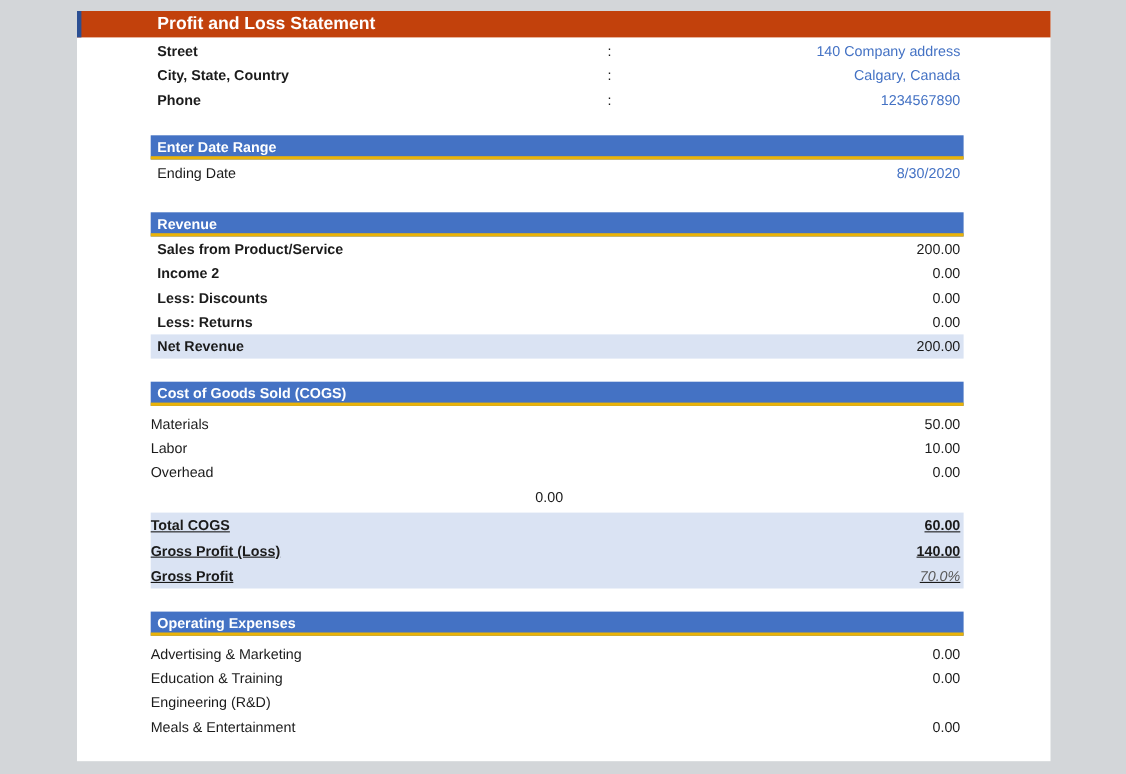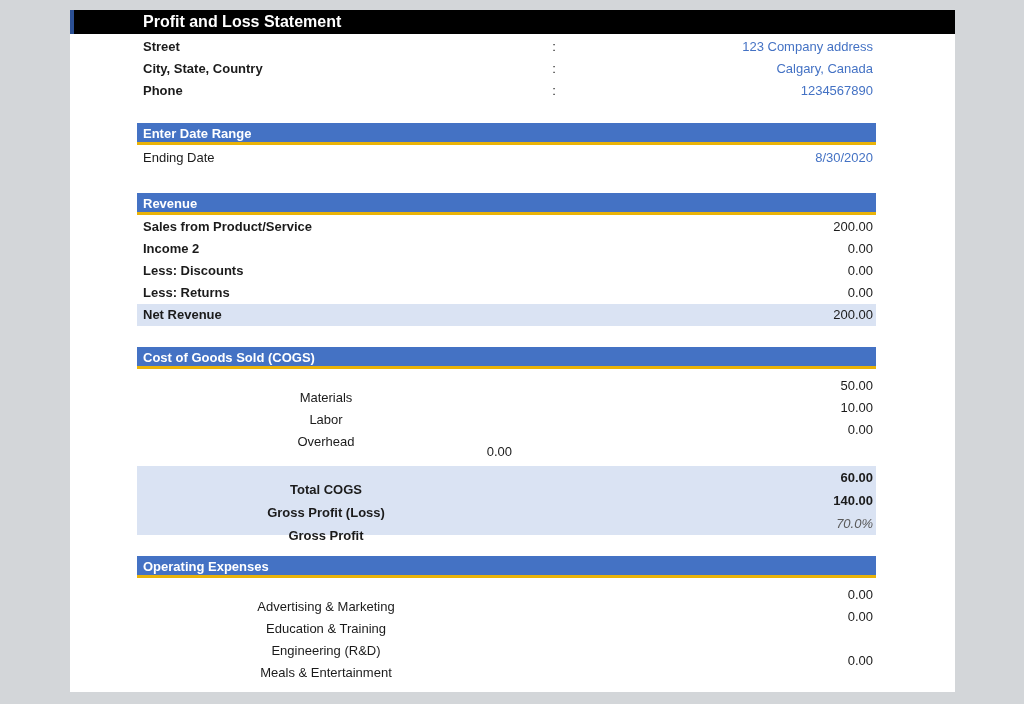--- a/index.html
+++ b/index.html
@@ -12,21 +12,21 @@
     color:#1b1b1b;
   }
   .sheet{
     position:absolute;
     left:70px;top:10px;
     width:885px;height:682px;
     background:#ffffff;
   }
   .title-bar{
     height:24px;line-height:24px;
-    background:#000000;
+    background:#c2410c;
     border-left:4px solid #2b4f93;
     color:#ffffff;
     font-weight:bold;
     font-size:16px;
     padding-left:69px;
     box-sizing:border-box;
   }
   .content{
     margin-left:67px;
     width:739px;
@@ -47,54 +47,54 @@
     display:grid;
   }
   .info-row{grid-template-columns:379px 12px auto;gap:32px;}
   .info-row .lbl{padding-left:6px;font-weight:bold;}
   .info-row .sep{text-align:center;color:#1b1b1b;}
   .info-row .val{text-align:right;padding-right:3px;}
   .left-row{grid-template-columns:1fr auto;}
   .left-row .lbl{padding-left:6px;}
   .left-row .val{text-align:right;padding-right:3px;}
   .mid-row{grid-template-columns:378px auto;}
-  .mid-row .lbl{text-align:center;margin-top:12px;}
+  .mid-row .lbl{text-align:left;}
   .mid-row .val{text-align:right;padding-right:3px;}
   .bold{font-weight:bold;}
   .blue{color:#4472c4;}
   .hl{background:#dae3f3;gap:31px;}
   .pct{font-style:italic;font-weight:normal;color:#595959;}
   .info-block{margin-top:2px;}
   .sec-daterange{margin-top:21px;}
   .sec-daterange .rows{margin-top:2px;}
   .sec-revenue{margin-top:24px;}
   .sec-revenue .rows{margin-top:1px;}
   .sec-cogs{margin-top:21px;}
   .sec-cogs .rows{margin-top:6px;}
-  .totals-block{margin-top:3px;}
+  .totals-block{margin-top:3px;text-decoration:underline;}
   .totals-block .row{height:23px;line-height:23px;}
   .sec-opex{margin-top:21px;}
   .sec-opex .rows{margin-top:6px;}
 </style>
 </head>
 <body>
 
 <div class="sheet">
 
   <div class="title-bar">
     <span>Profit and Loss Statement</span>
   </div>
 
   <div class="content">
 
     <div class="info-block">
       <div class="row info-row">
         <span class="lbl">Street</span>
         <span class="sep">:</span>
-        <span class="val blue">123 Company address</span>
+        <span class="val blue">140 Company address</span>
       </div>
       <div class="row info-row">
         <span class="lbl">City, State, Country</span>
         <span class="sep">:</span>
         <span class="val blue">Calgary, Canada</span>
       </div>
       <div class="row info-row">
         <span class="lbl">Phone</span>
         <span class="sep">:</span>
         <span class="val blue">1234567890</span>

